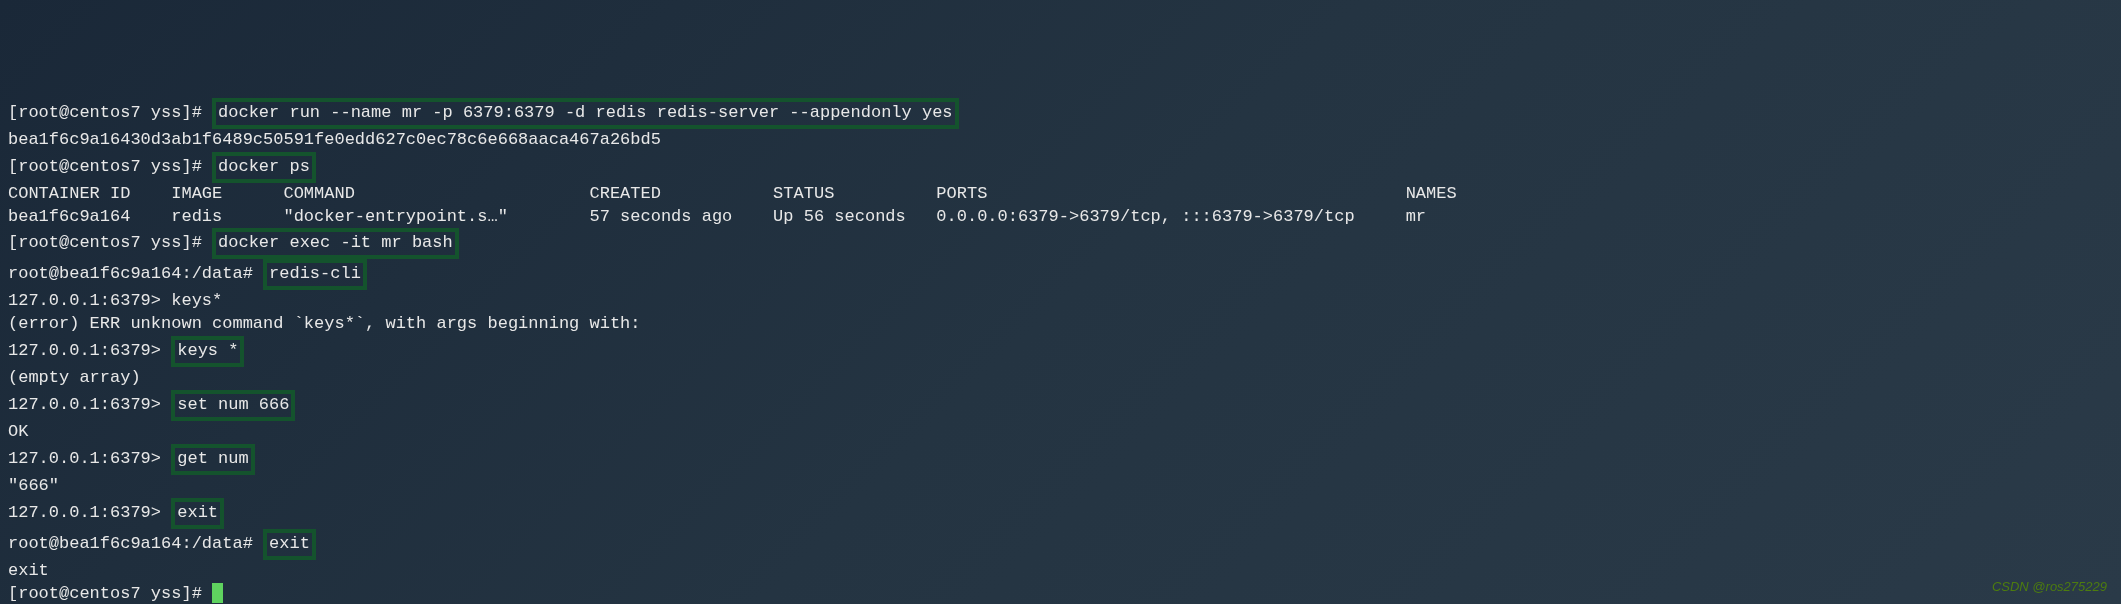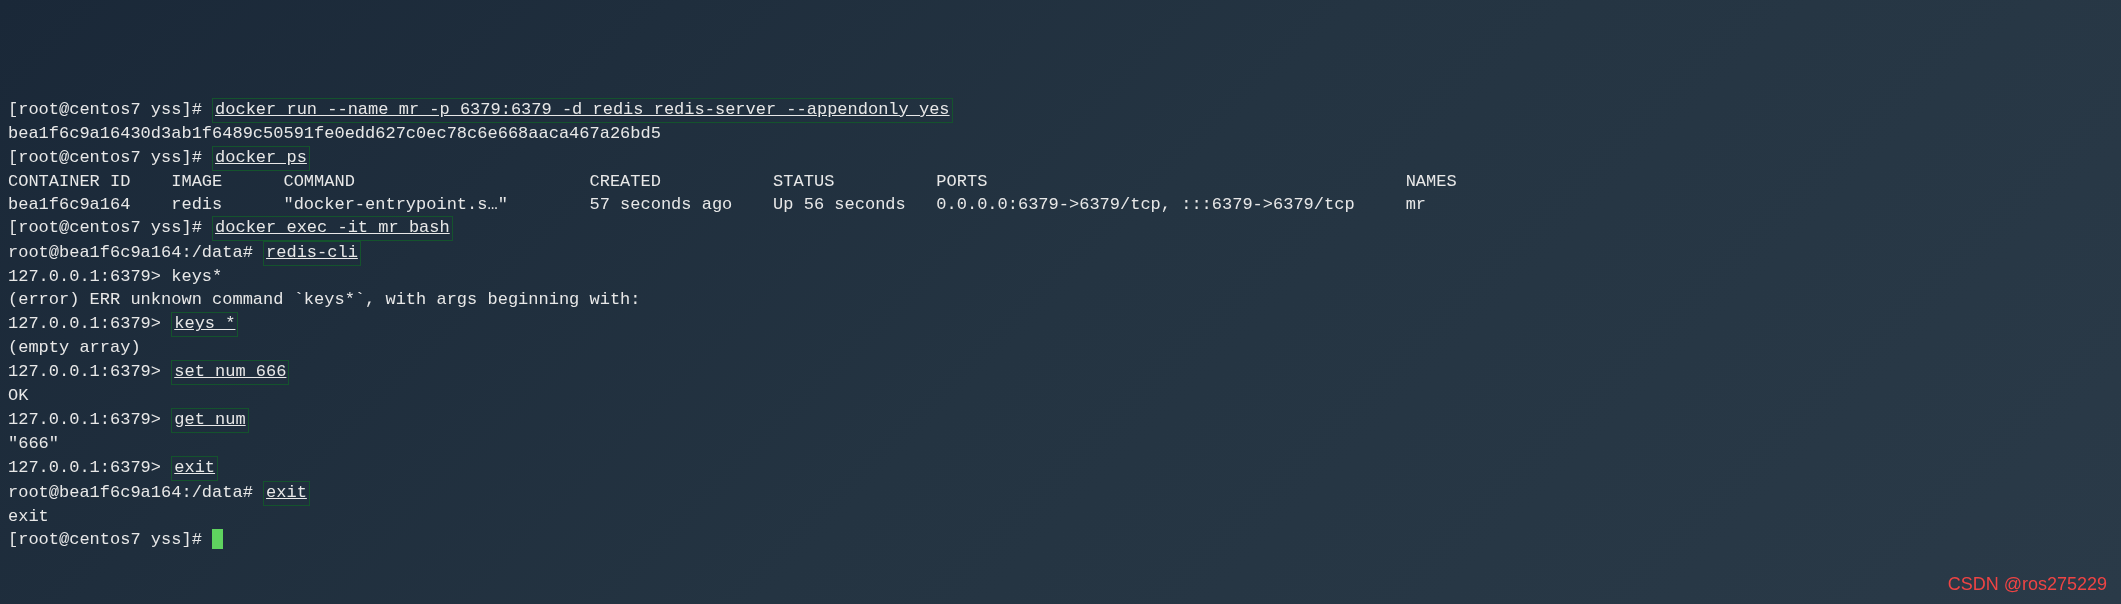--- a/index.html
+++ b/index.html
@@ -17,39 +17,39 @@
       width: 2121px;
       height: 604px;
       overflow: hidden;
       line-height: 1.35;
       position: relative;
     }
     .line {
       display: block;
     }
     .highlight {
-      border: 1px solid #14532d;
+      border: 4px solid #14532d;
       padding: 0 2px;
       display: inline-block;
-      text-decoration: underline;
     }
     .cursor {
       background: #5fd35f;
       display: inline-block;
       width: 11px;
       height: 20px;
       vertical-align: text-bottom;
     }
     .watermark {
       position: absolute;
       bottom: 8px;
       right: 14px;
-      font-size: 18px;
-      color: #ef4444;
+      font-size: 13px;
+      color: #4d7c0f;
       font-family: Arial, sans-serif;
+      font-style: italic;
     }
   </style>
 </head>
 <body>
 
 
 
 <div id="terminal"><div class="line"><span>[root@centos7 yss]# </span><span class="highlight">docker run --name mr -p 6379:6379 -d redis redis-server --appendonly yes</span></div><div class="line"><span>bea1f6c9a16430d3ab1f6489c50591fe0edd627c0ec78c6e668aaca467a26bd5</span></div><div class="line"><span>[root@centos7 yss]# </span><span class="highlight">docker ps</span></div><div class="line"><span>CONTAINER ID    IMAGE      COMMAND                       CREATED           STATUS          PORTS                                         NAMES     </span></div><div class="line"><span>bea1f6c9a164    redis      "docker-entrypoint.s…"        57 seconds ago    Up 56 seconds   0.0.0.0:6379-&gt;6379/tcp, :::6379-&gt;6379/tcp     mr        </span></div><div class="line"><span>[root@centos7 yss]# </span><span class="highlight">docker exec -it mr bash</span></div><div class="line"><span>root@bea1f6c9a164:/data# </span><span class="highlight">redis-cli</span></div><div class="line"><span>127.0.0.1:6379&gt; </span><span>keys*</span></div><div class="line"><span>(error) ERR unknown command `keys*`, with args beginning with:</span></div><div class="line"><span>127.0.0.1:6379&gt; </span><span class="highlight">keys *</span></div><div class="line"><span>(empty array)</span></div><div class="line"><span>127.0.0.1:6379&gt; </span><span class="highlight">set num 666</span></div><div class="line"><span>OK</span></div><div class="line"><span>127.0.0.1:6379&gt; </span><span class="highlight">get num</span></div><div class="line"><span>"666"</span></div><div class="line"><span>127.0.0.1:6379&gt; </span><span class="highlight">exit</span></div><div class="line"><span>root@bea1f6c9a164:/data# </span><span class="highlight">exit</span></div><div class="line"><span>exit</span></div><div class="line"><span>[root@centos7 yss]# </span><span class="cursor"></span></div></div>
 <div class="watermark">CSDN @ros275229</div>
 

